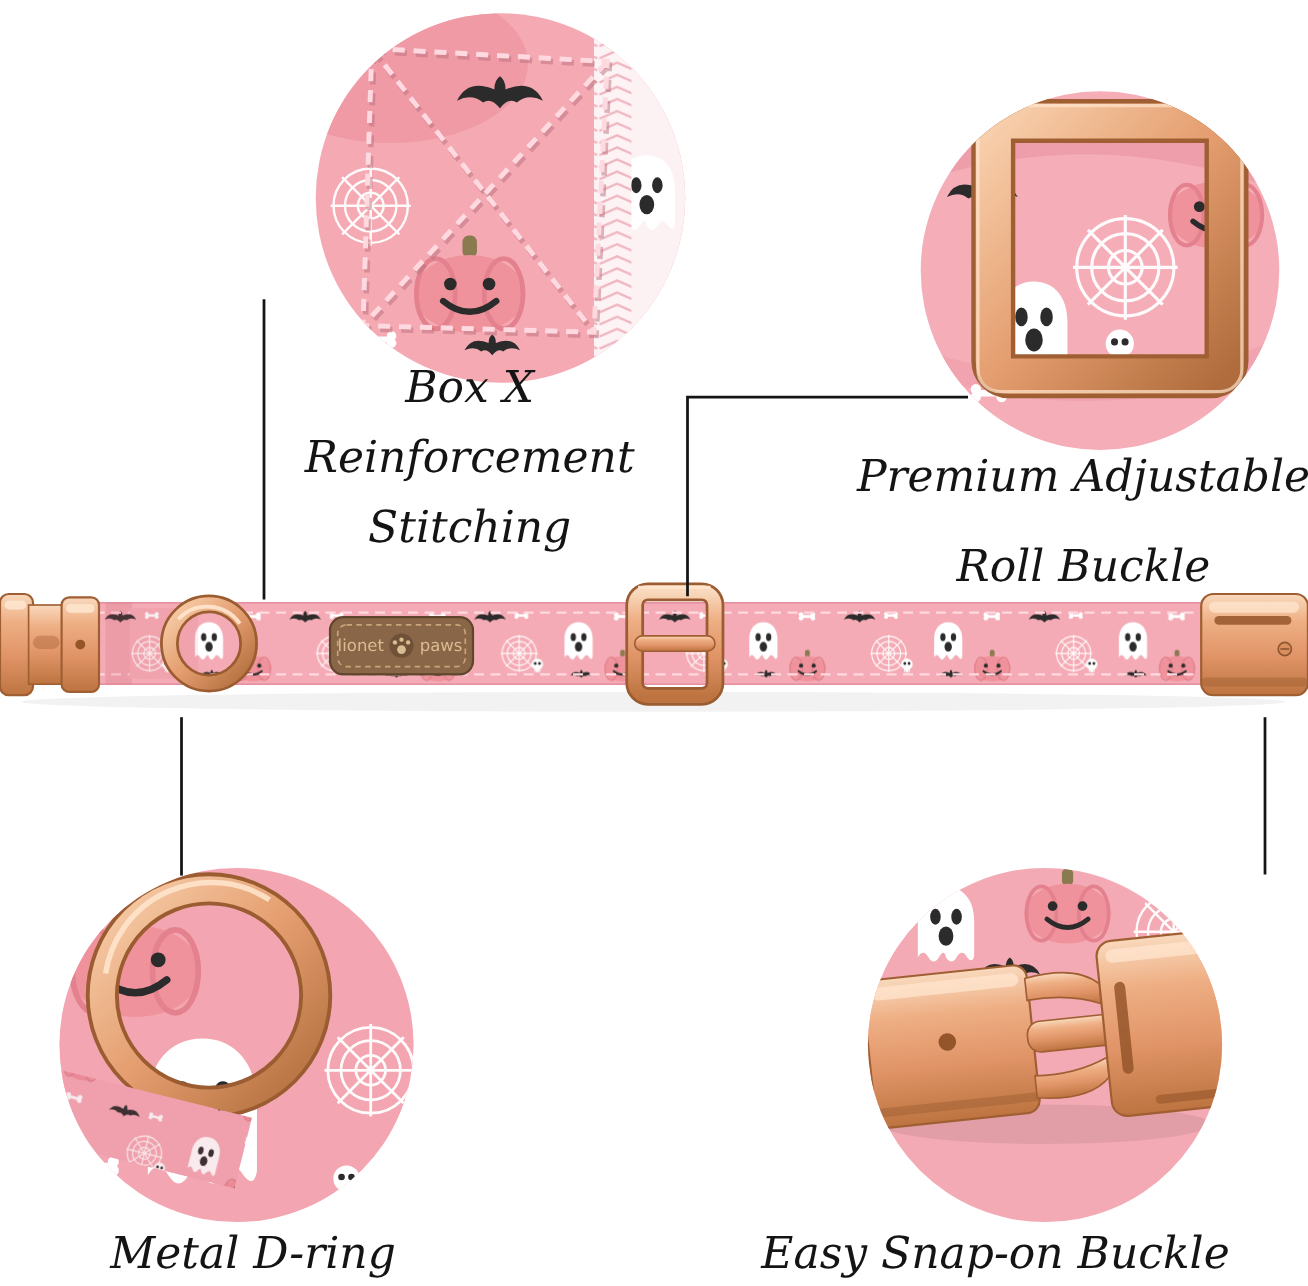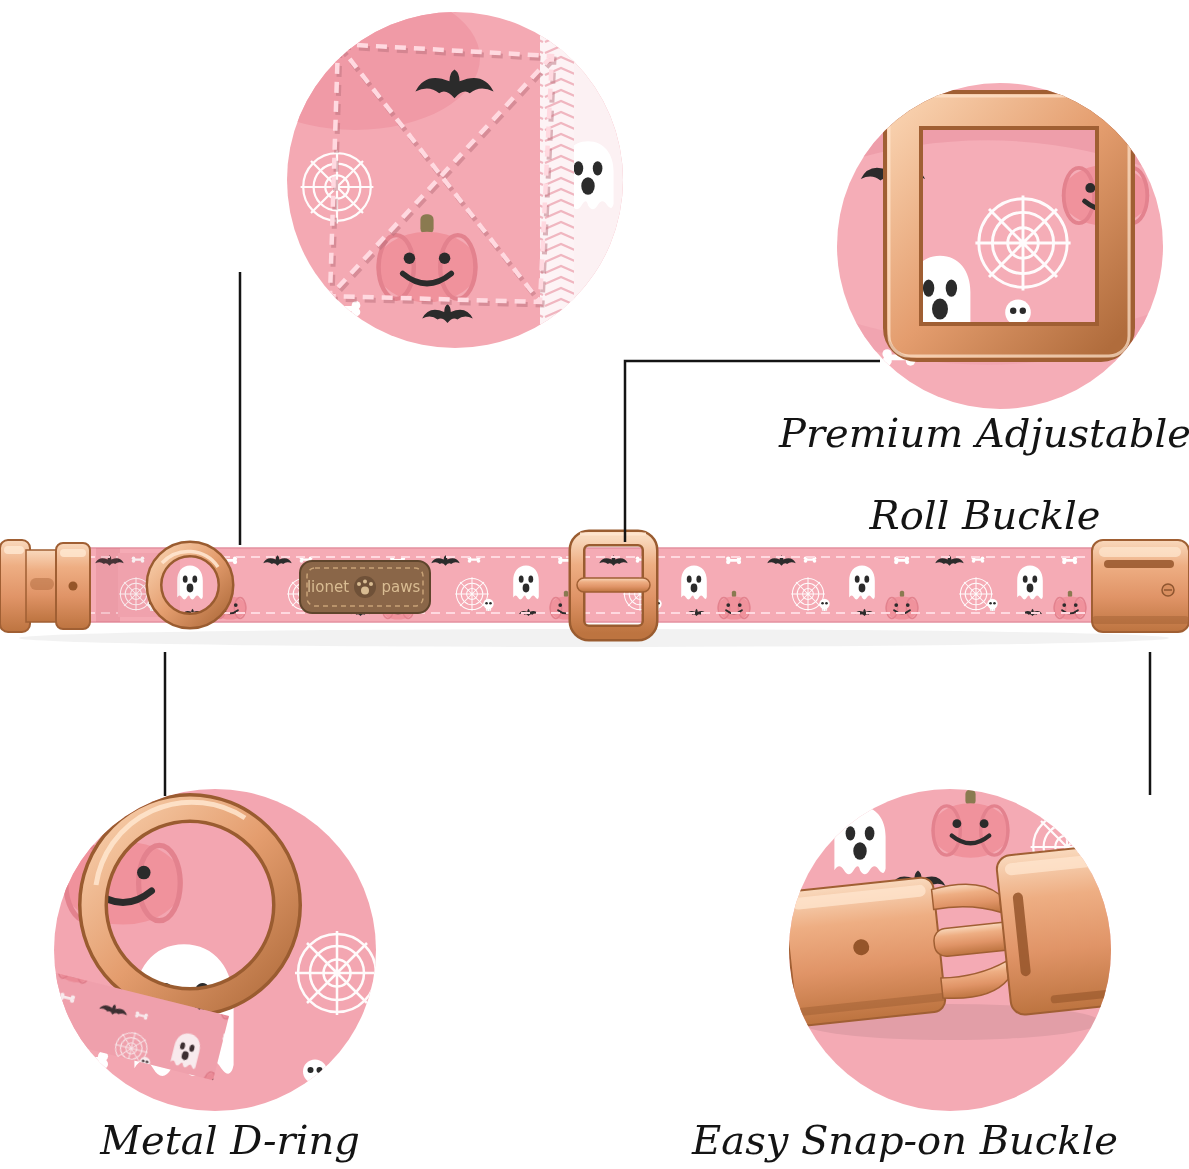--- a/index.html
+++ b/index.html
@@ -242,20 +242,24 @@
   </g>
 
   <g stroke="#141414" stroke-width="2.5" fill="none">
     <path d="M240,272 V545"></path>
     <path d="M625,542 V361 H880"></path>
     <path d="M165,652 V796"></path>
     <path d="M1150,652 V795"></path>
   </g>
 </svg>
 
+<div class="label" style="left:217px;top:320px;width:420px;">
+  <div>Box X Reinforcement</div>
+  <div>Stitching</div>
+</div>
 
 <div class="label gap-lg" style="left:775px;top:392px;width:420px;">
   <div>Premium Adjustable</div>
   <div>Roll Buckle</div>
 </div>
 
 <div class="label" style="left:50px;top:1108px;width:360px;">
   <div>Metal D-ring</div>
 </div>
 

